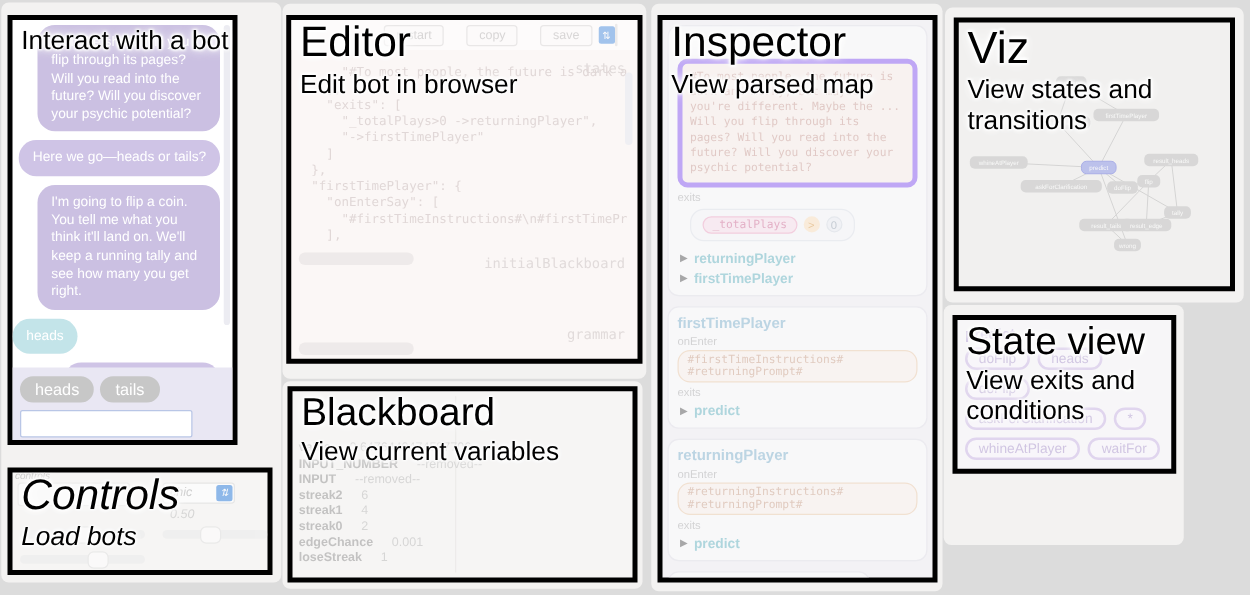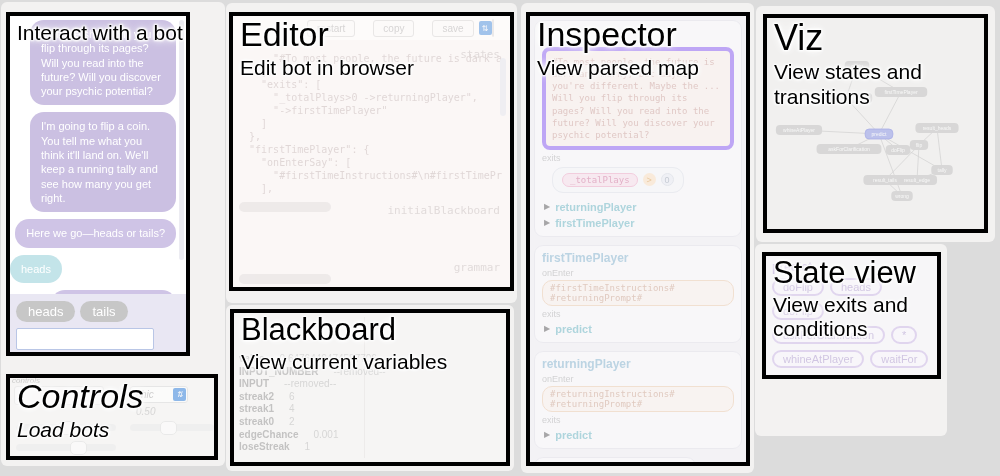--- a/index.html
+++ b/index.html
@@ -111,22 +111,22 @@
 <div class="decor-card" style="left:1px;top:2px;width:224px;height:464px;"></div>
 <div class="decor-card" style="left:226px;top:3px;width:291px;height:300px;"></div>
 <div class="decor-card" style="left:226px;top:305px;width:288px;height:166px;"></div>
 <div class="decor-card" style="left:521px;top:3px;width:233px;height:470px;"></div>
 <div class="decor-card" style="left:756px;top:6px;width:239px;height:236px;"></div>
 <div class="decor-card" style="left:755px;top:244px;width:192px;height:192px;"></div>
 
 <div class="panel chat" style="left:6px;top:12px;width:184px;height:344px;">
   <div class="chat-messages">
     <div class="bubble bot">...off the shelf. Will you flip through its pages? Will you read into the future? Will you discover your psychic potential?</div>
+    <div class="bubble bot-r">Here we go—heads or tails?</div>
     <div class="bubble bot">I'm going to flip a coin. You tell me what you think it'll land on. We'll keep a running tally and see how many you get right.</div>
-    <div class="bubble bot-r">Here we go—heads or tails?</div>
     <div class="bubble user">heads</div>
     <div class="bubble bot-r">I'm flipping the coin...</div>
     <div class="bubble bot-r">Tails!</div>
     <div class="bubble bot-r">[[youWereWrong]]</div>
 
   </div>
   <div class="chat-scrollbar"></div>
   <div class="chat-footer">
     <div class="qr-row">
       <button class="qr">heads</button>

